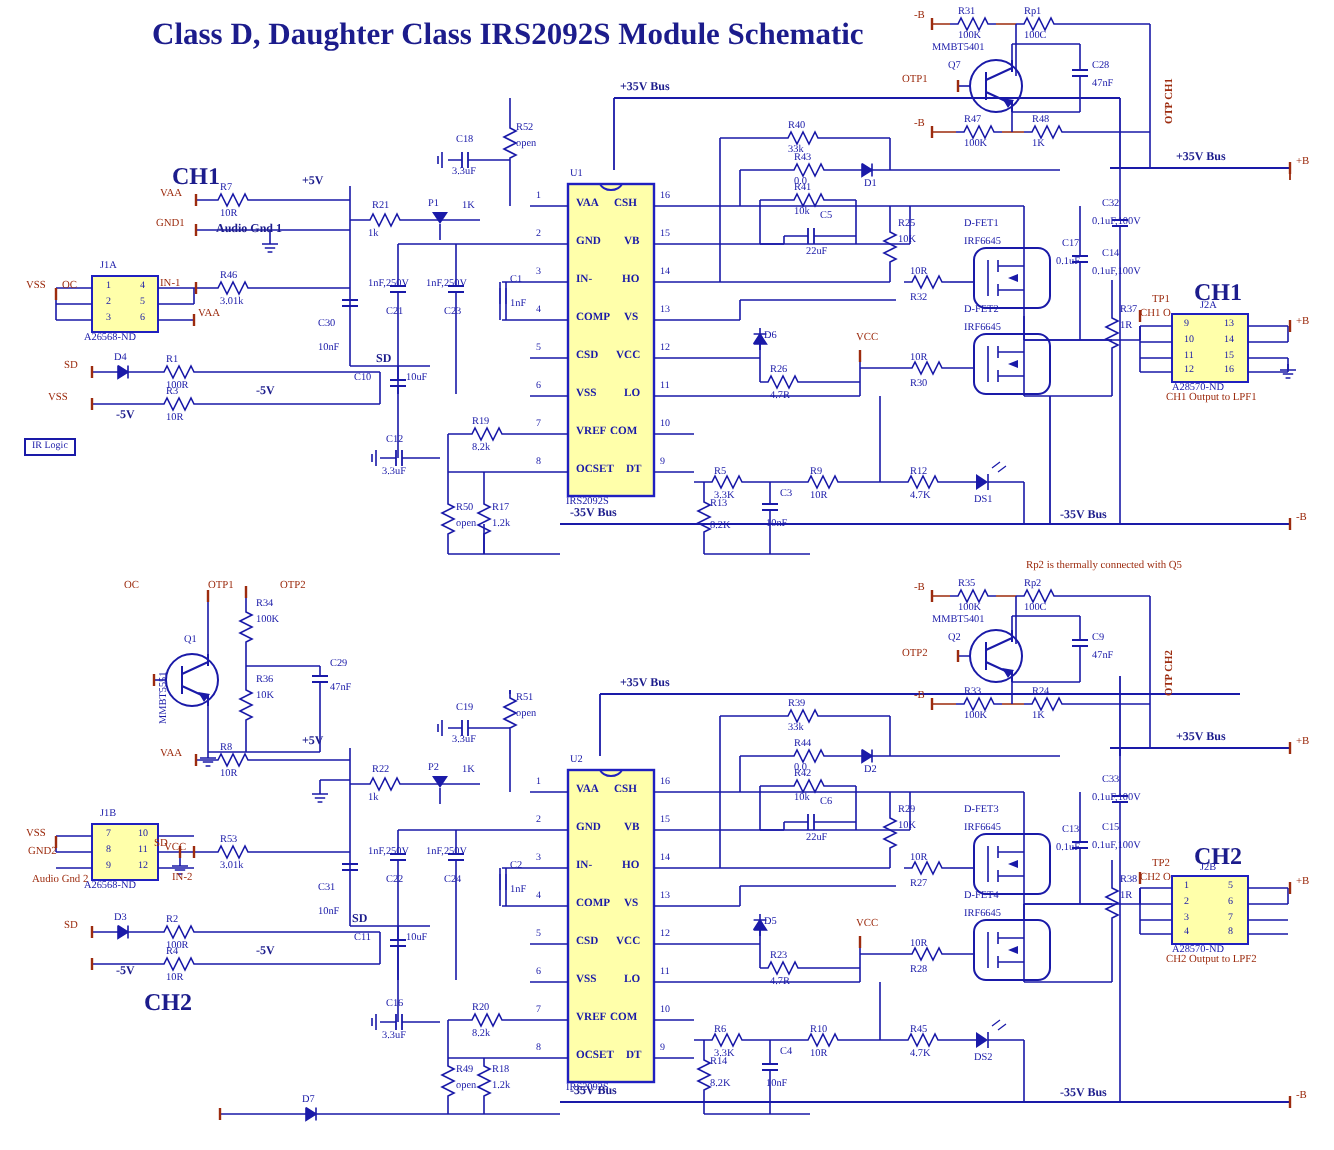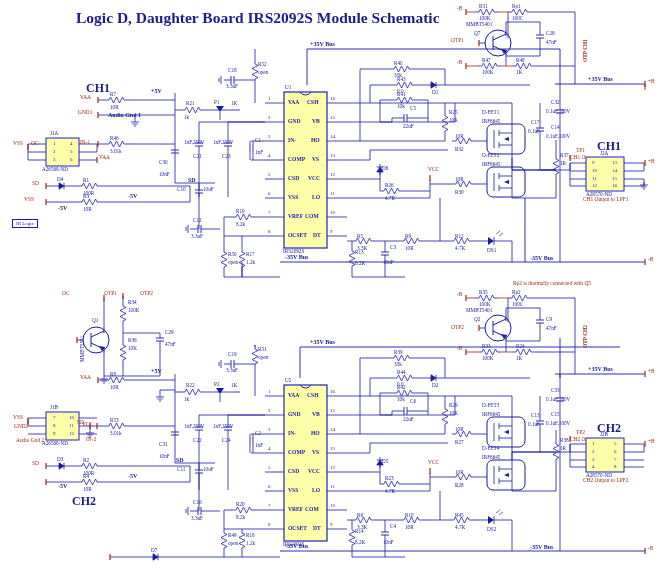--- a/index.html
+++ b/index.html
@@ -444,21 +444,21 @@
         <path d="M645,259 V265"></path>
     <path d="M645,548 V554"></path>
         <path d="M430,175 V181"></path>
         <path d="M430,468 V474"></path>
     <path d="M570,155 V161"></path>
         <path d="M570,436 V442"></path>
         <path d="M110,554 V560"></path>
   </g>
 </svg>
 
-<div class="t title" style="left:76px;top:10px;">Logic D, Daughter Board IRS2092S Module Schematic</div>
+<div class="t title" style="left:76px;top:10px;">Class D, Daughter Class IRS2092S Module Schematic</div>
 
 <div class="t chbig" style="left:86px;top:82px;">CH1</div>
 <div class="t chbig" style="left:597px;top:140px;">CH1</div>
 <div class="t chbig" style="left:72px;top:495px;">CH2</div>
 <div class="t chbig" style="left:597px;top:422px;">CH2</div>
 
 <div class="t net" style="left:310px;top:41px;">+35V Bus</div>
 <div class="t net" style="left:588px;top:76px;">+35V Bus</div>
 <div class="t net" style="left:530px;top:255px;">-35V Bus</div>
 <div class="t net" style="left:285px;top:254px;">-35V Bus</div>

